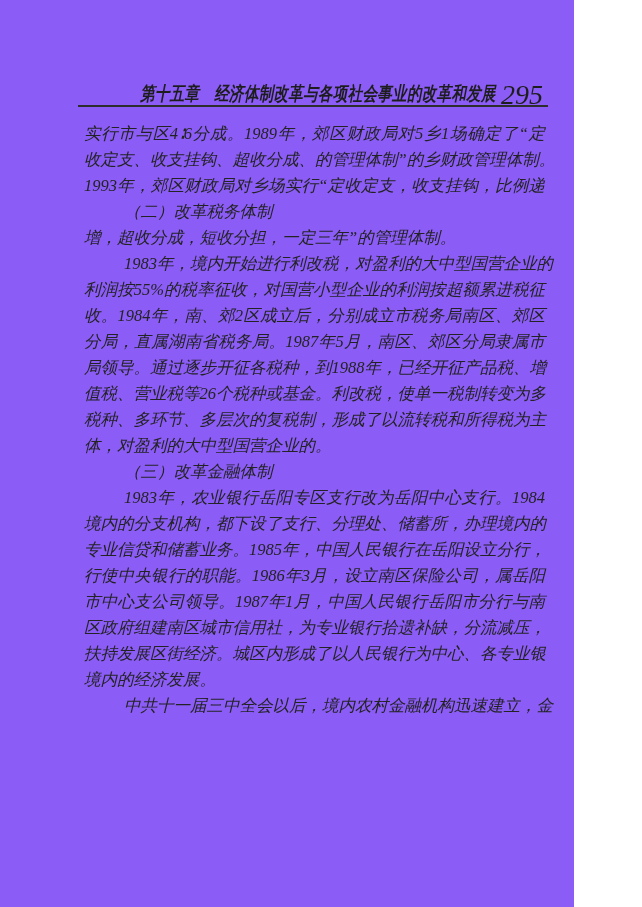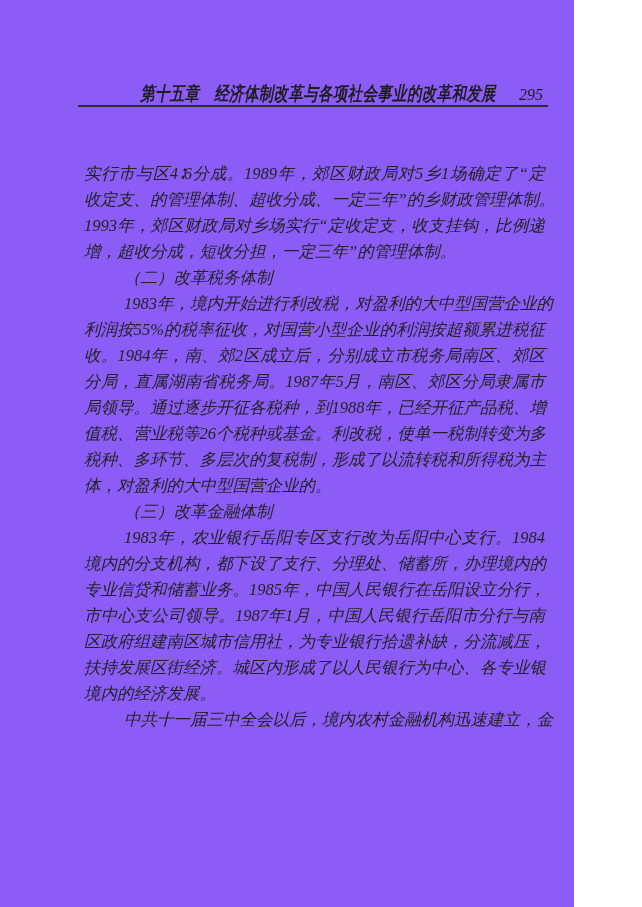--- a/index.html
+++ b/index.html
@@ -42,40 +42,39 @@
     letter-spacing: 0.5px;
     transform: scaleX(0.76);
     transform-origin: center;
     color: #1d1d1d;
   }
   .page-number {
     position: absolute;
     right: 2px;
     top: 1px;
     font-family: "Liberation Serif", "DejaVu Serif", serif;
-    font-size: 16px;
+    font-size: 28px;
     line-height: 21px;
     color: #1d1d1d;
     margin-left: 8px;
   }
   .header-rule {
     position: absolute;
     left: 78px;
     top: 105px;
     width: 470px;
     height: 2px;
     background: #2d2d2d;
   }
   
   .textblock {
     position: absolute;
     left: 84px;
     top: 121px;
     width: 461px;
-    margin-top: 40px;
   }
   .ln {
     font-size: 16.5px;
     line-height: 26px;
     height: 26px;
     white-space: nowrap;
     text-align: justify;
     text-align-last: justify;
     color: #232323;
   }
@@ -96,40 +95,41 @@
       <span class="chapter-title">第十五章　经济体制改革与各项社会事业的改革和发展</span>
     </div>
     <span class="page-number">295</span>
   </div>
 
   <div class="header-rule"></div>
 
   <div class="textblock">
 
     <div class="ln">实行市与区4∶6分成。1989年，郊区财政局对5乡1场确定了“定</div>
-    <div class="ln">收定支、的管理体制、超收分成、一定三年”的乡财政管理体制。</div>
+    <div class="ln">收定支、收支挂钩、超收分成、的管理体制”的乡财政管理体制。</div>
     <div class="ln">1993年，郊区财政局对乡场实行“定收定支，收支挂钩，比例递</div>
+    <div class="ln ind last">（二）改革税务体制</div>
+
     <div class="ln last">增，超收分成，短收分担，一定三年”的管理体制。</div>
-
-    <div class="ln ind last">（二）改革税务体制</div>
 
     <div class="ln ind">1983年，境内开始进行利改税，对盈利的大中型国营企业的</div>
     <div class="ln">利润按55%的税率征收，对国营小型企业的利润按超额累进税征</div>
     <div class="ln">收。1984年，南、郊2区成立后，分别成立市税务局南区、郊区</div>
     <div class="ln">分局，直属湖南省税务局。1987年5月，南区、郊区分局隶属市</div>
     <div class="ln">局领导。通过逐步开征各税种，到1988年，已经开征产品税、增</div>
     <div class="ln">值税、营业税等26个税种或基金。利改税，使单一税制转变为多</div>
     <div class="ln">税种、多环节、多层次的复税制，形成了以流转税和所得税为主</div>
     <div class="ln last">体，对盈利的大中型国营企业的。</div>
 
     <div class="ln ind last">（三）改革金融体制</div>
 
     <div class="ln ind">1983年，农业银行岳阳专区支行改为岳阳中心支行。1984</div>
     <div class="ln">境内的分支机构，都下设了支行、分理处、储蓄所，办理境内的</div>
     <div class="ln">专业信贷和储蓄业务。1985年，中国人民银行在岳阳设立分行，</div>
+    <div class="ln">行使中央银行的职能。1986年3月，设立南区保险公司，属岳阳</div>
     <div class="ln">市中心支公司领导。1987年1月，中国人民银行岳阳市分行与南</div>
     <div class="ln">区政府组建南区城市信用社，为专业银行拾遗补缺，分流减压，</div>
     <div class="ln">扶持发展区街经济。城区内形成了以人民银行为中心、各专业银</div>
     <div class="ln last">境内的经济发展。</div>
 
     <div class="ln ind">中共十一届三中全会以后，境内农村金融机构迅速建立，金</div>
 
   </div>
 </div>
 

